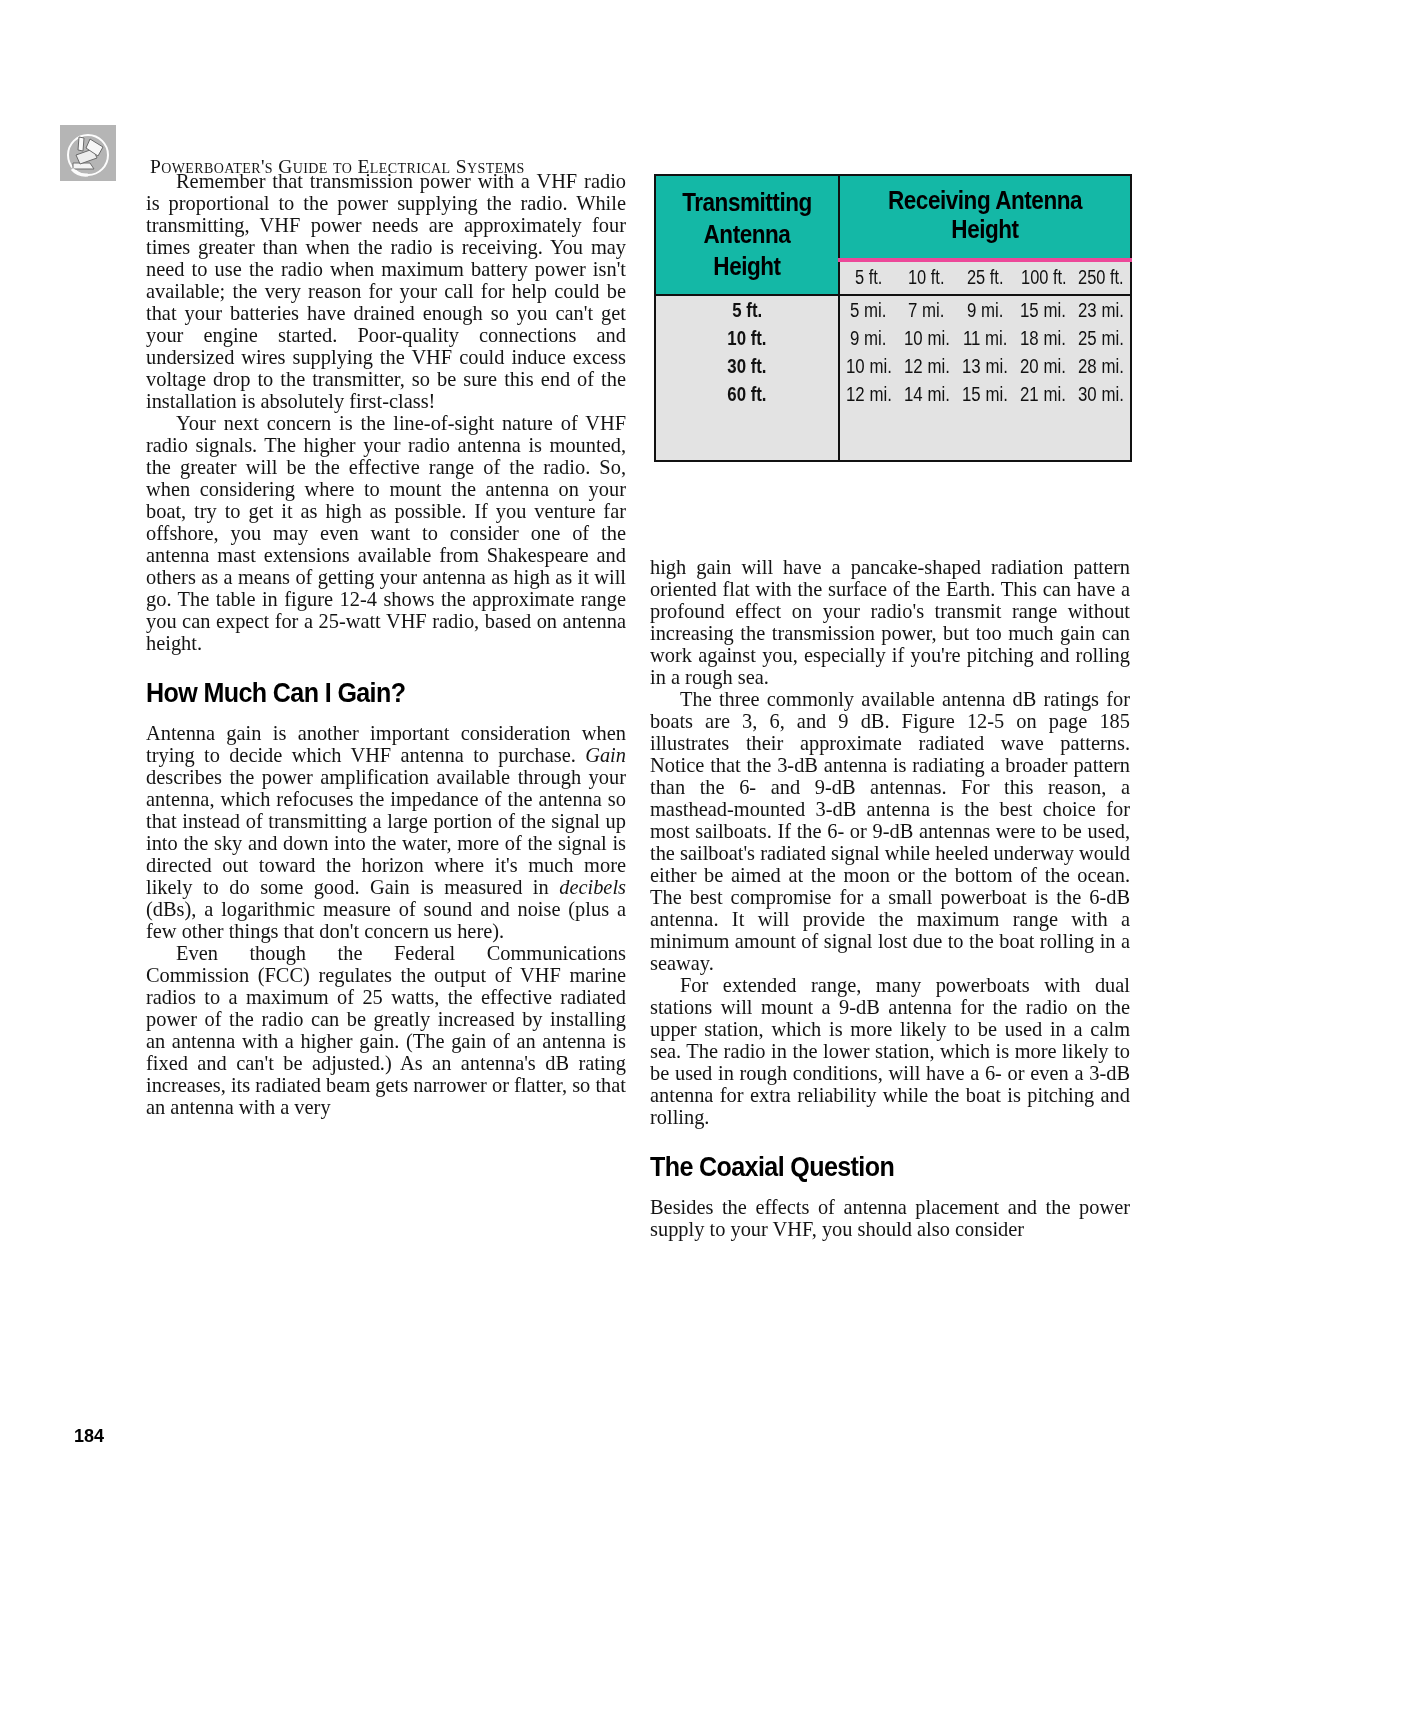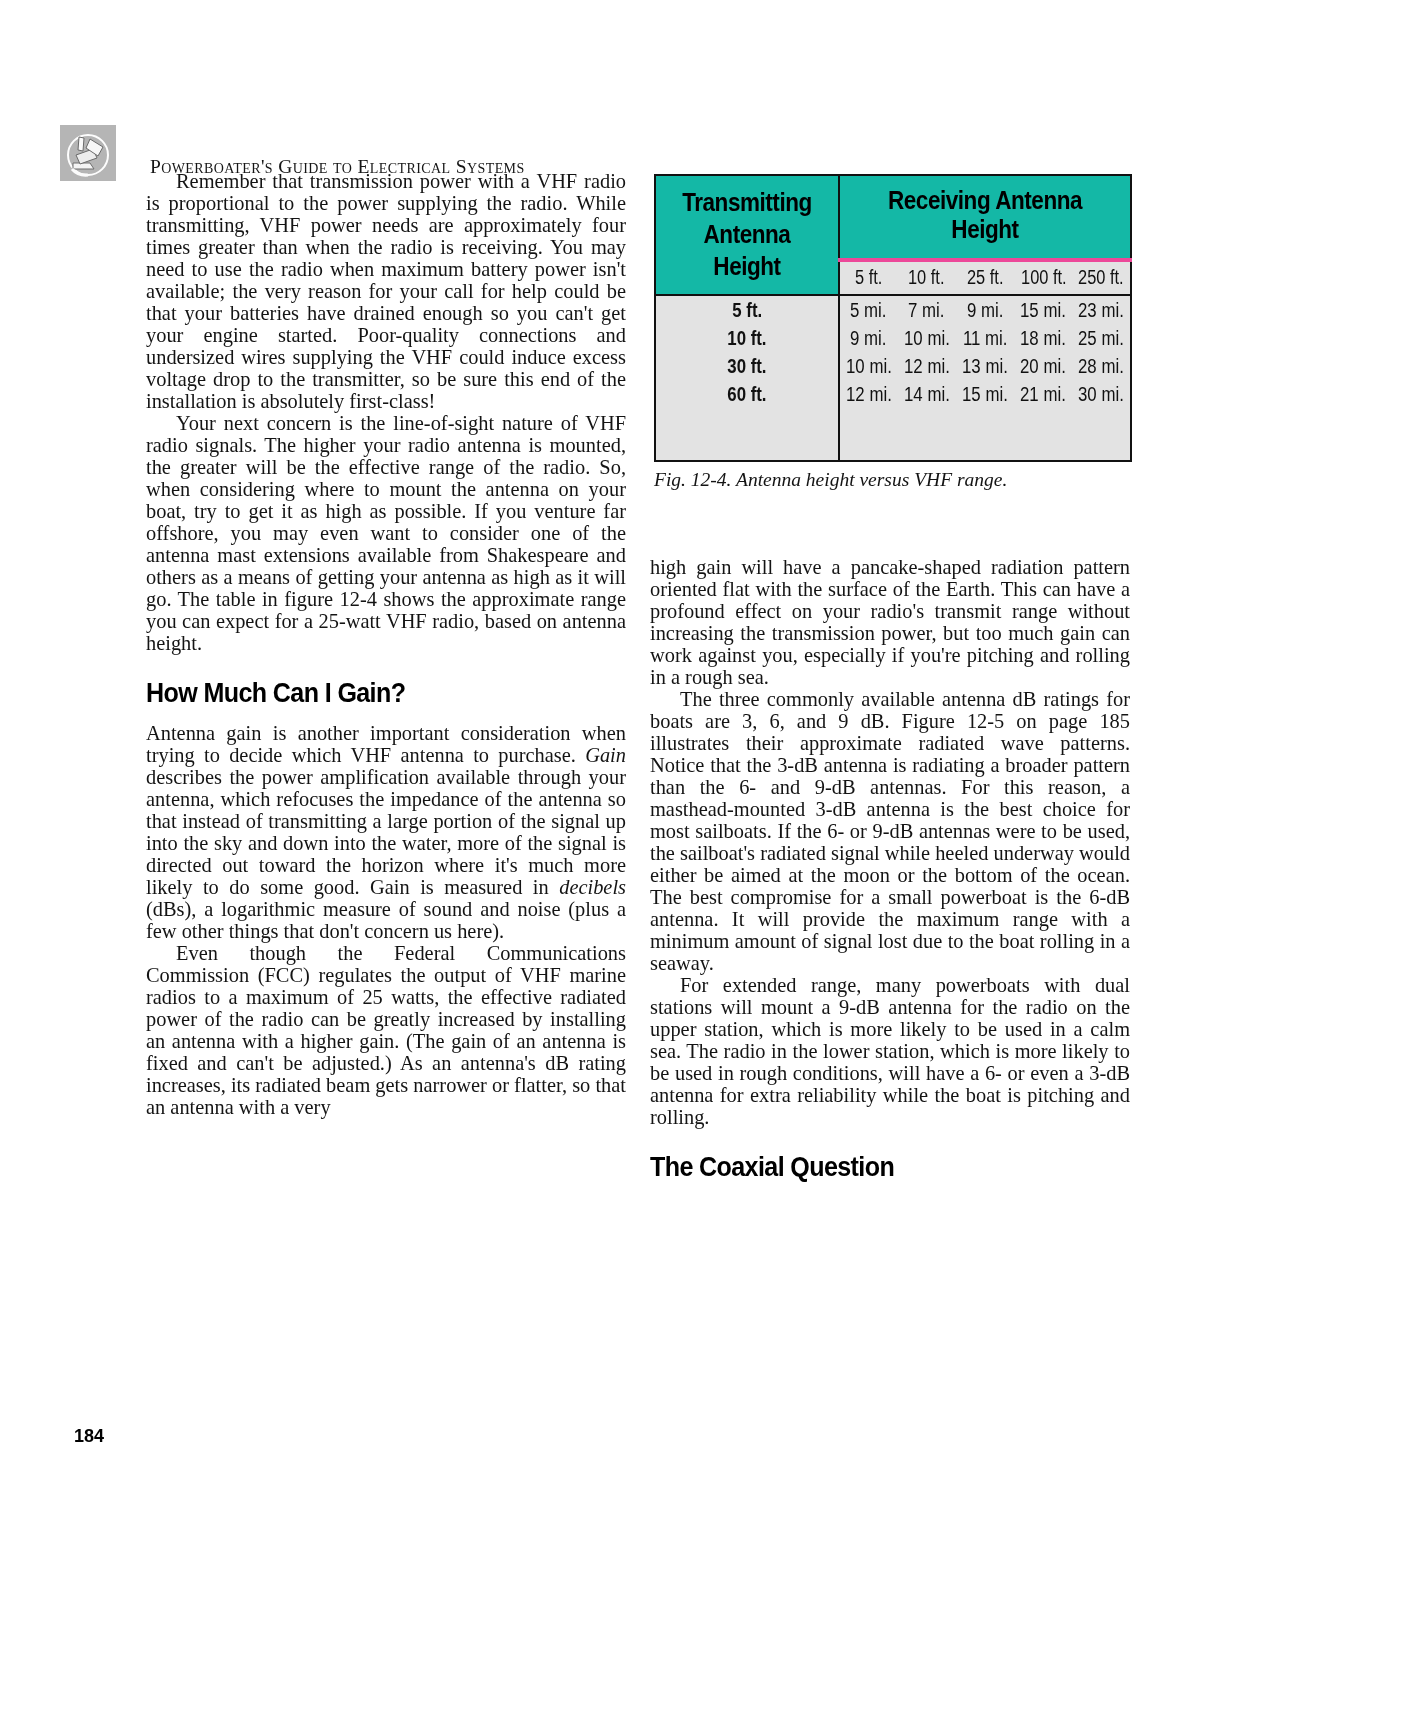--- a/index.html
+++ b/index.html
@@ -244,36 +244,36 @@
       <td><span>15 mi.</span></td>
       <td><span>21 mi.</span></td>
       <td><span>30 mi.</span></td>
     </tr>
     <tr class="filler">
       <td class="tx-col"></td>
       <td colspan="5"></td>
     </tr>
   </tbody>
     </table>
-  <div id="fig-caption">Fig. 12-4. Antenna height versus VHF range.</div>
 </div>
 
 <div class="col" id="col-left">
   <p>Remember that transmission power with a VHF radio is proportional to the power supplying the radio. While transmitting, VHF power needs are approximately four times greater than when the radio is receiving. You may need to use the radio when maximum battery power isn't available; the very reason for your call for help could be that your batteries have drained enough so you can't get your engine started. Poor-quality connections and undersized wires supplying the VHF could induce excess voltage drop to the transmitter, so be sure this end of the installation is absolutely first-class!</p>
   <p>Your next concern is the line-of-sight nature of VHF radio signals. The higher your radio antenna is mounted, the greater will be the effective range of the radio. So, when considering where to mount the antenna on your boat, try to get it as high as possible. If you venture far offshore, you may even want to consider one of the antenna mast extensions available from Shakespeare and others as a means of getting your antenna as high as it will go. The table in figure 12-4 shows the approximate range you can expect for a 25-watt VHF radio, based on antenna height.</p>
 
   <h2 class="section-head">How Much Can I Gain?</h2>
 
   <p class="noindent"><span>Antenna gain is another important consideration when trying to decide which VHF antenna to purchase. </span><em>Gain</em><span> describes the power amplification available through your antenna, which refocuses the impedance of the antenna so that instead of transmitting a large portion of the signal up into the sky and down into the water, more of the signal is directed out toward the horizon where it's much more likely to do some good. Gain is measured in </span><em>decibels</em><span> (dBs), a logarithmic measure of sound and noise (plus a few other things that don't concern us here).</span></p>
 
   <p>Even though the Federal Communications Commission (FCC) regulates the output of VHF marine radios to a maximum of 25 watts, the effective radiated power of the radio can be greatly increased by installing an antenna with a higher gain. (The gain of an antenna is fixed and can't be adjusted.) As an antenna's dB rating increases, its radiated beam gets narrower or flatter, so that an antenna with a very</p>
 </div>
 
 <div class="col" id="col-right">
   <p class="noindent">high gain will have a pancake-shaped radiation pattern oriented flat with the surface of the Earth. This can have a profound effect on your radio's transmit range without increasing the transmission power, but too much gain can work against you, especially if you're pitching and rolling in a rough sea.</p>
   <p>The three commonly available antenna dB ratings for boats are 3, 6, and 9 dB. Figure 12-5 on page 185 illustrates their approximate radiated wave patterns. Notice that the 3-dB antenna is radiating a broader pattern than the 6- and 9-dB antennas. For this reason, a masthead-mounted 3-dB antenna is the best choice for most sailboats. If the 6- or 9-dB antennas were to be used, the sailboat's radiated signal while heeled underway would either be aimed at the moon or the bottom of the ocean. The best compromise for a small powerboat is the 6-dB antenna. It will provide the maximum range with a minimum amount of signal lost due to the boat rolling in a seaway.</p>
   <p>For extended range, many powerboats with dual stations will mount a 9-dB antenna for the radio on the upper station, which is more likely to be used in a calm sea. The radio in the lower station, which is more likely to be used in rough conditions, will have a 6- or even a 3-dB antenna for extra reliability while the boat is pitching and rolling.</p>
 
   <h2 class="section-head">The Coaxial Question</h2>
 
+  <p class="noindent">Besides the effects of antenna placement and the power supply to your VHF, you should also consider</p>
 </div>
 
 <div id="folio">184</div>
 
 </body></html>

